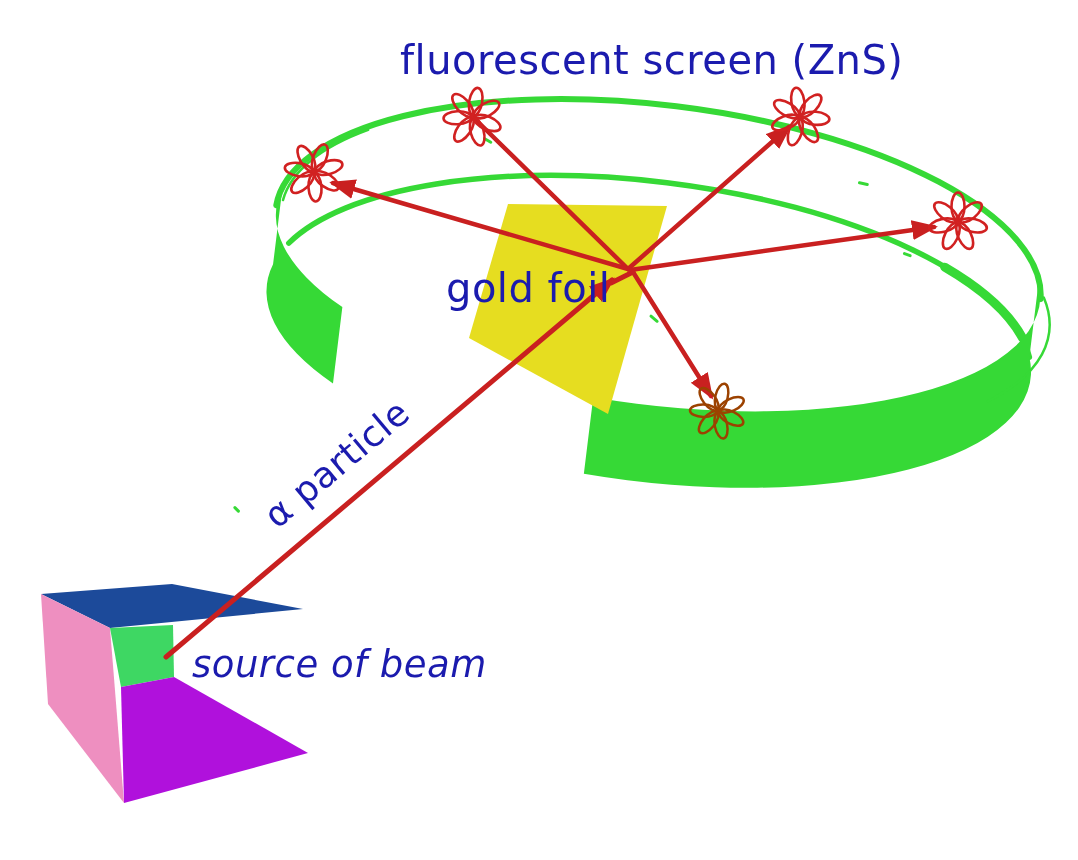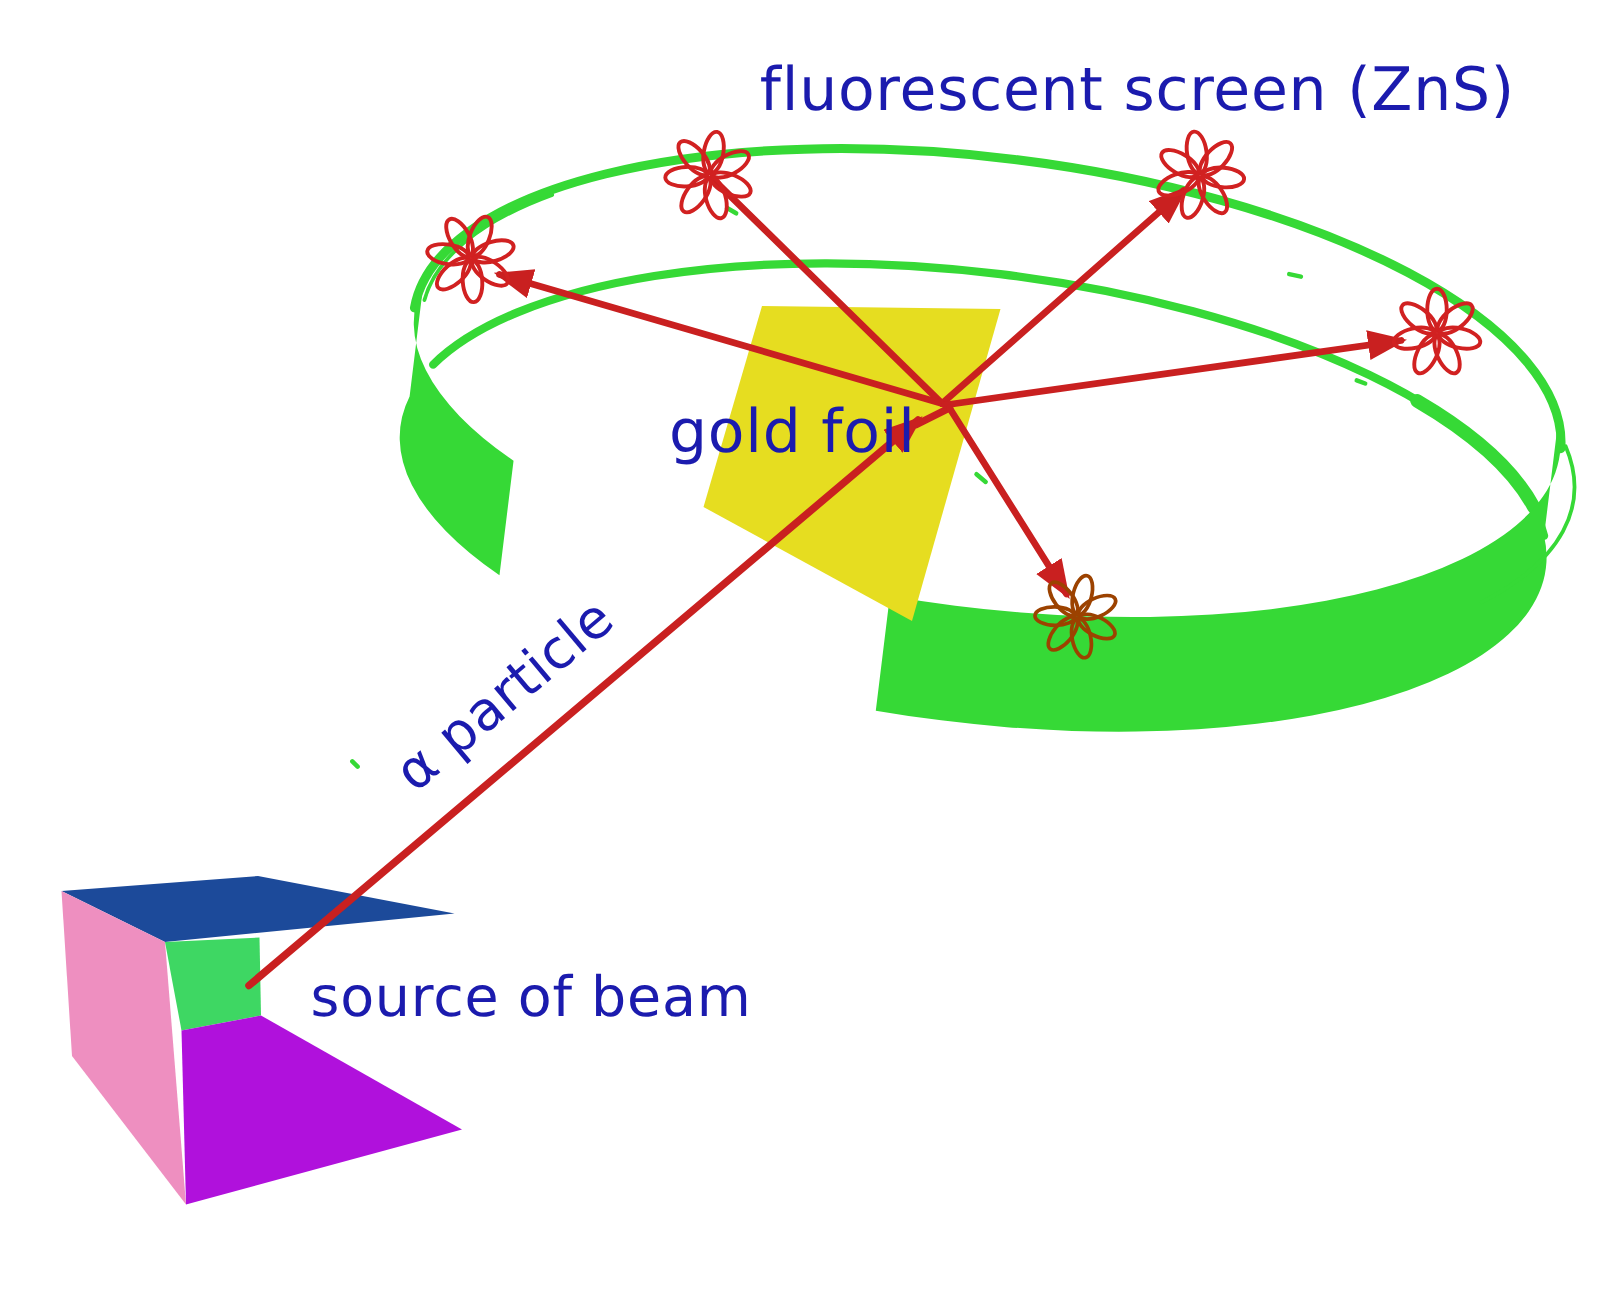--- a/index.html
+++ b/index.html
@@ -7,23 +7,23 @@
     position:relative;width:1078px;height:860px;overflow:hidden;
     background:var(--background,#fff);
     font-family:"Liberation Sans","DejaVu Sans",sans-serif;
   }
   .stage svg{position:absolute;left:0;top:0;}
   .hand-label{
     position:absolute;color:var(--label-blue,#1b1bae);
     font-family:"DejaVu Sans","Liberation Sans",sans-serif;
     letter-spacing:.5px;white-space:nowrap;line-height:1;
   }
-  .lbl-title{left:400px;top:40px;width:610px;text-align:right;font-size:40px;}
+  .lbl-title{left:400px;top:40px;width:610px;text-align:left;font-size:40px;}
   .lbl-foil{left:446px;top:268px;font-size:40px;}
-  .lbl-source{left:207px;top:646px;font-size:37px;}
+  .lbl-source{left:192px;top:646px;font-size:37px;font-style:italic;}
   .lbl-alpha{
     left:217px;top:446px;width:240px;text-align:center;font-size:36px;
     transform:rotate(-40deg);transform-origin:center center;
   }
   .ring-stroke{fill:none;stroke:var(--screen-green,#36d936);stroke-linecap:round;}
   .ring-fill{fill:var(--screen-green,#36d936);stroke:none;}
   .speck{fill:var(--screen-green,#36d936);}
   .ray{stroke:var(--arrow-red,#c92020);stroke-width:4.5;fill:none;stroke-linecap:round;}
   .beam{stroke:var(--arrow-red,#c92020);stroke-width:5;fill:none;stroke-linecap:round;}
   .flower{fill:none;stroke:var(--flower-red,#d12121);}

